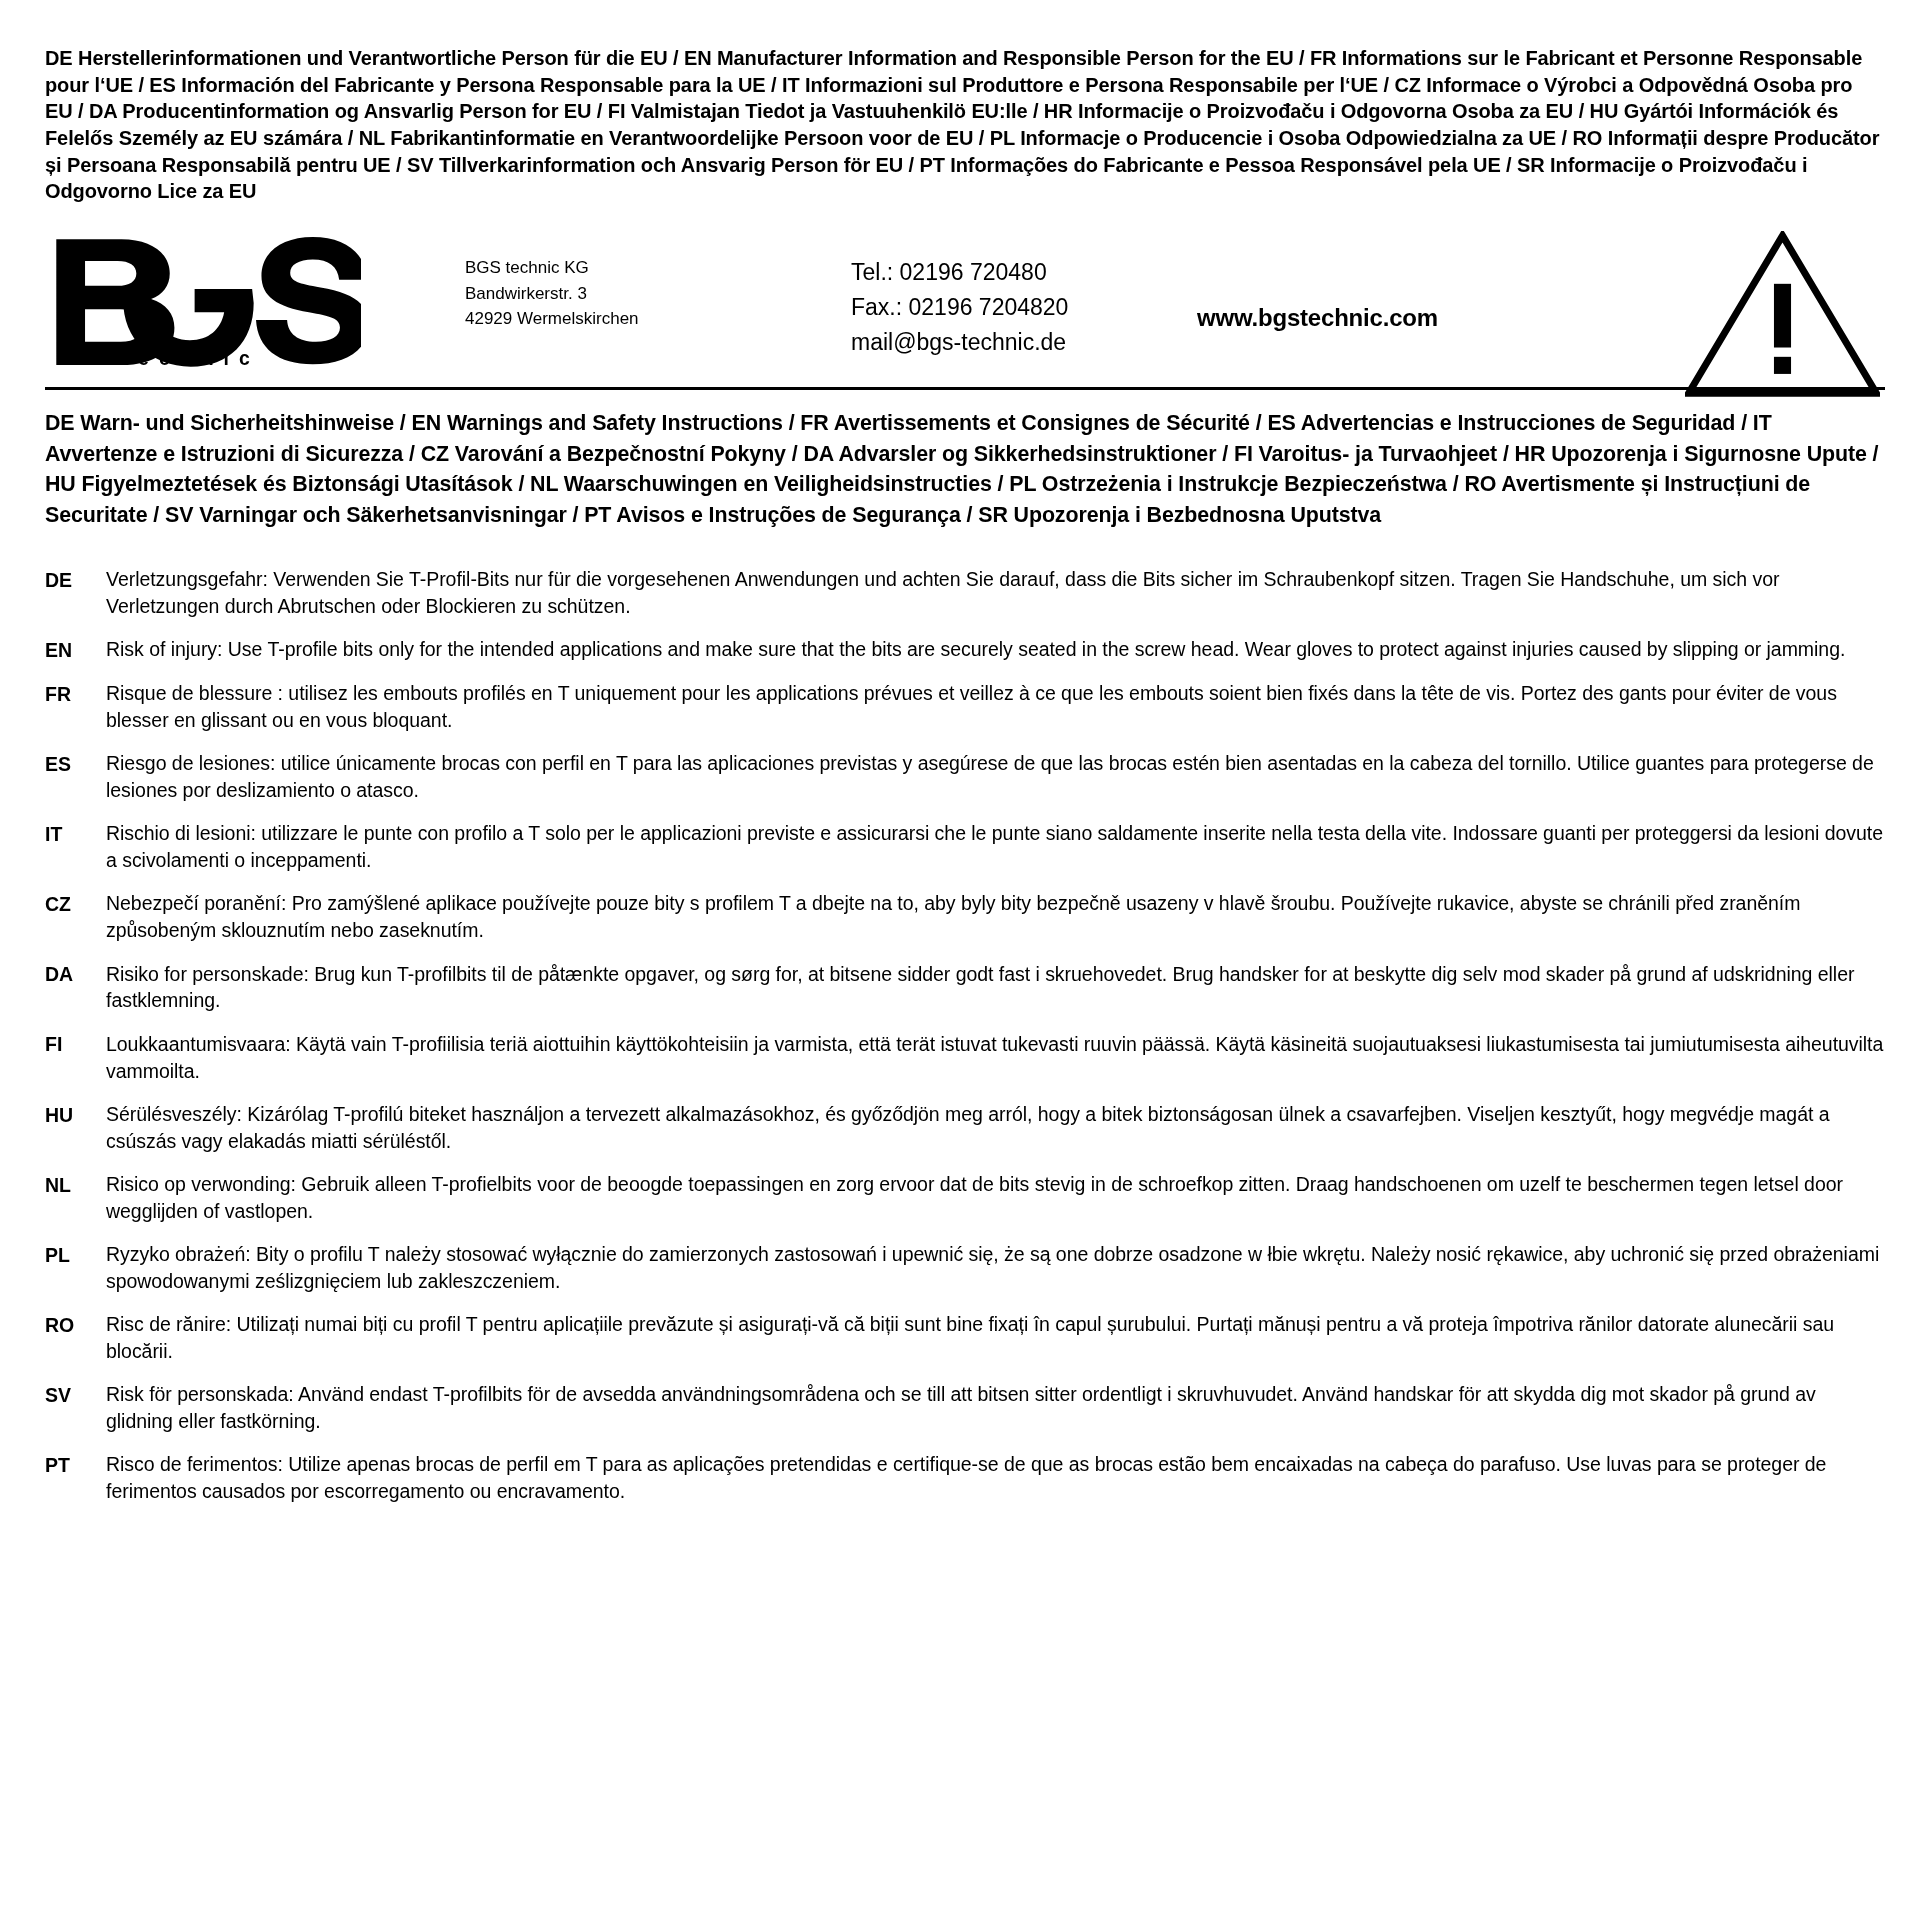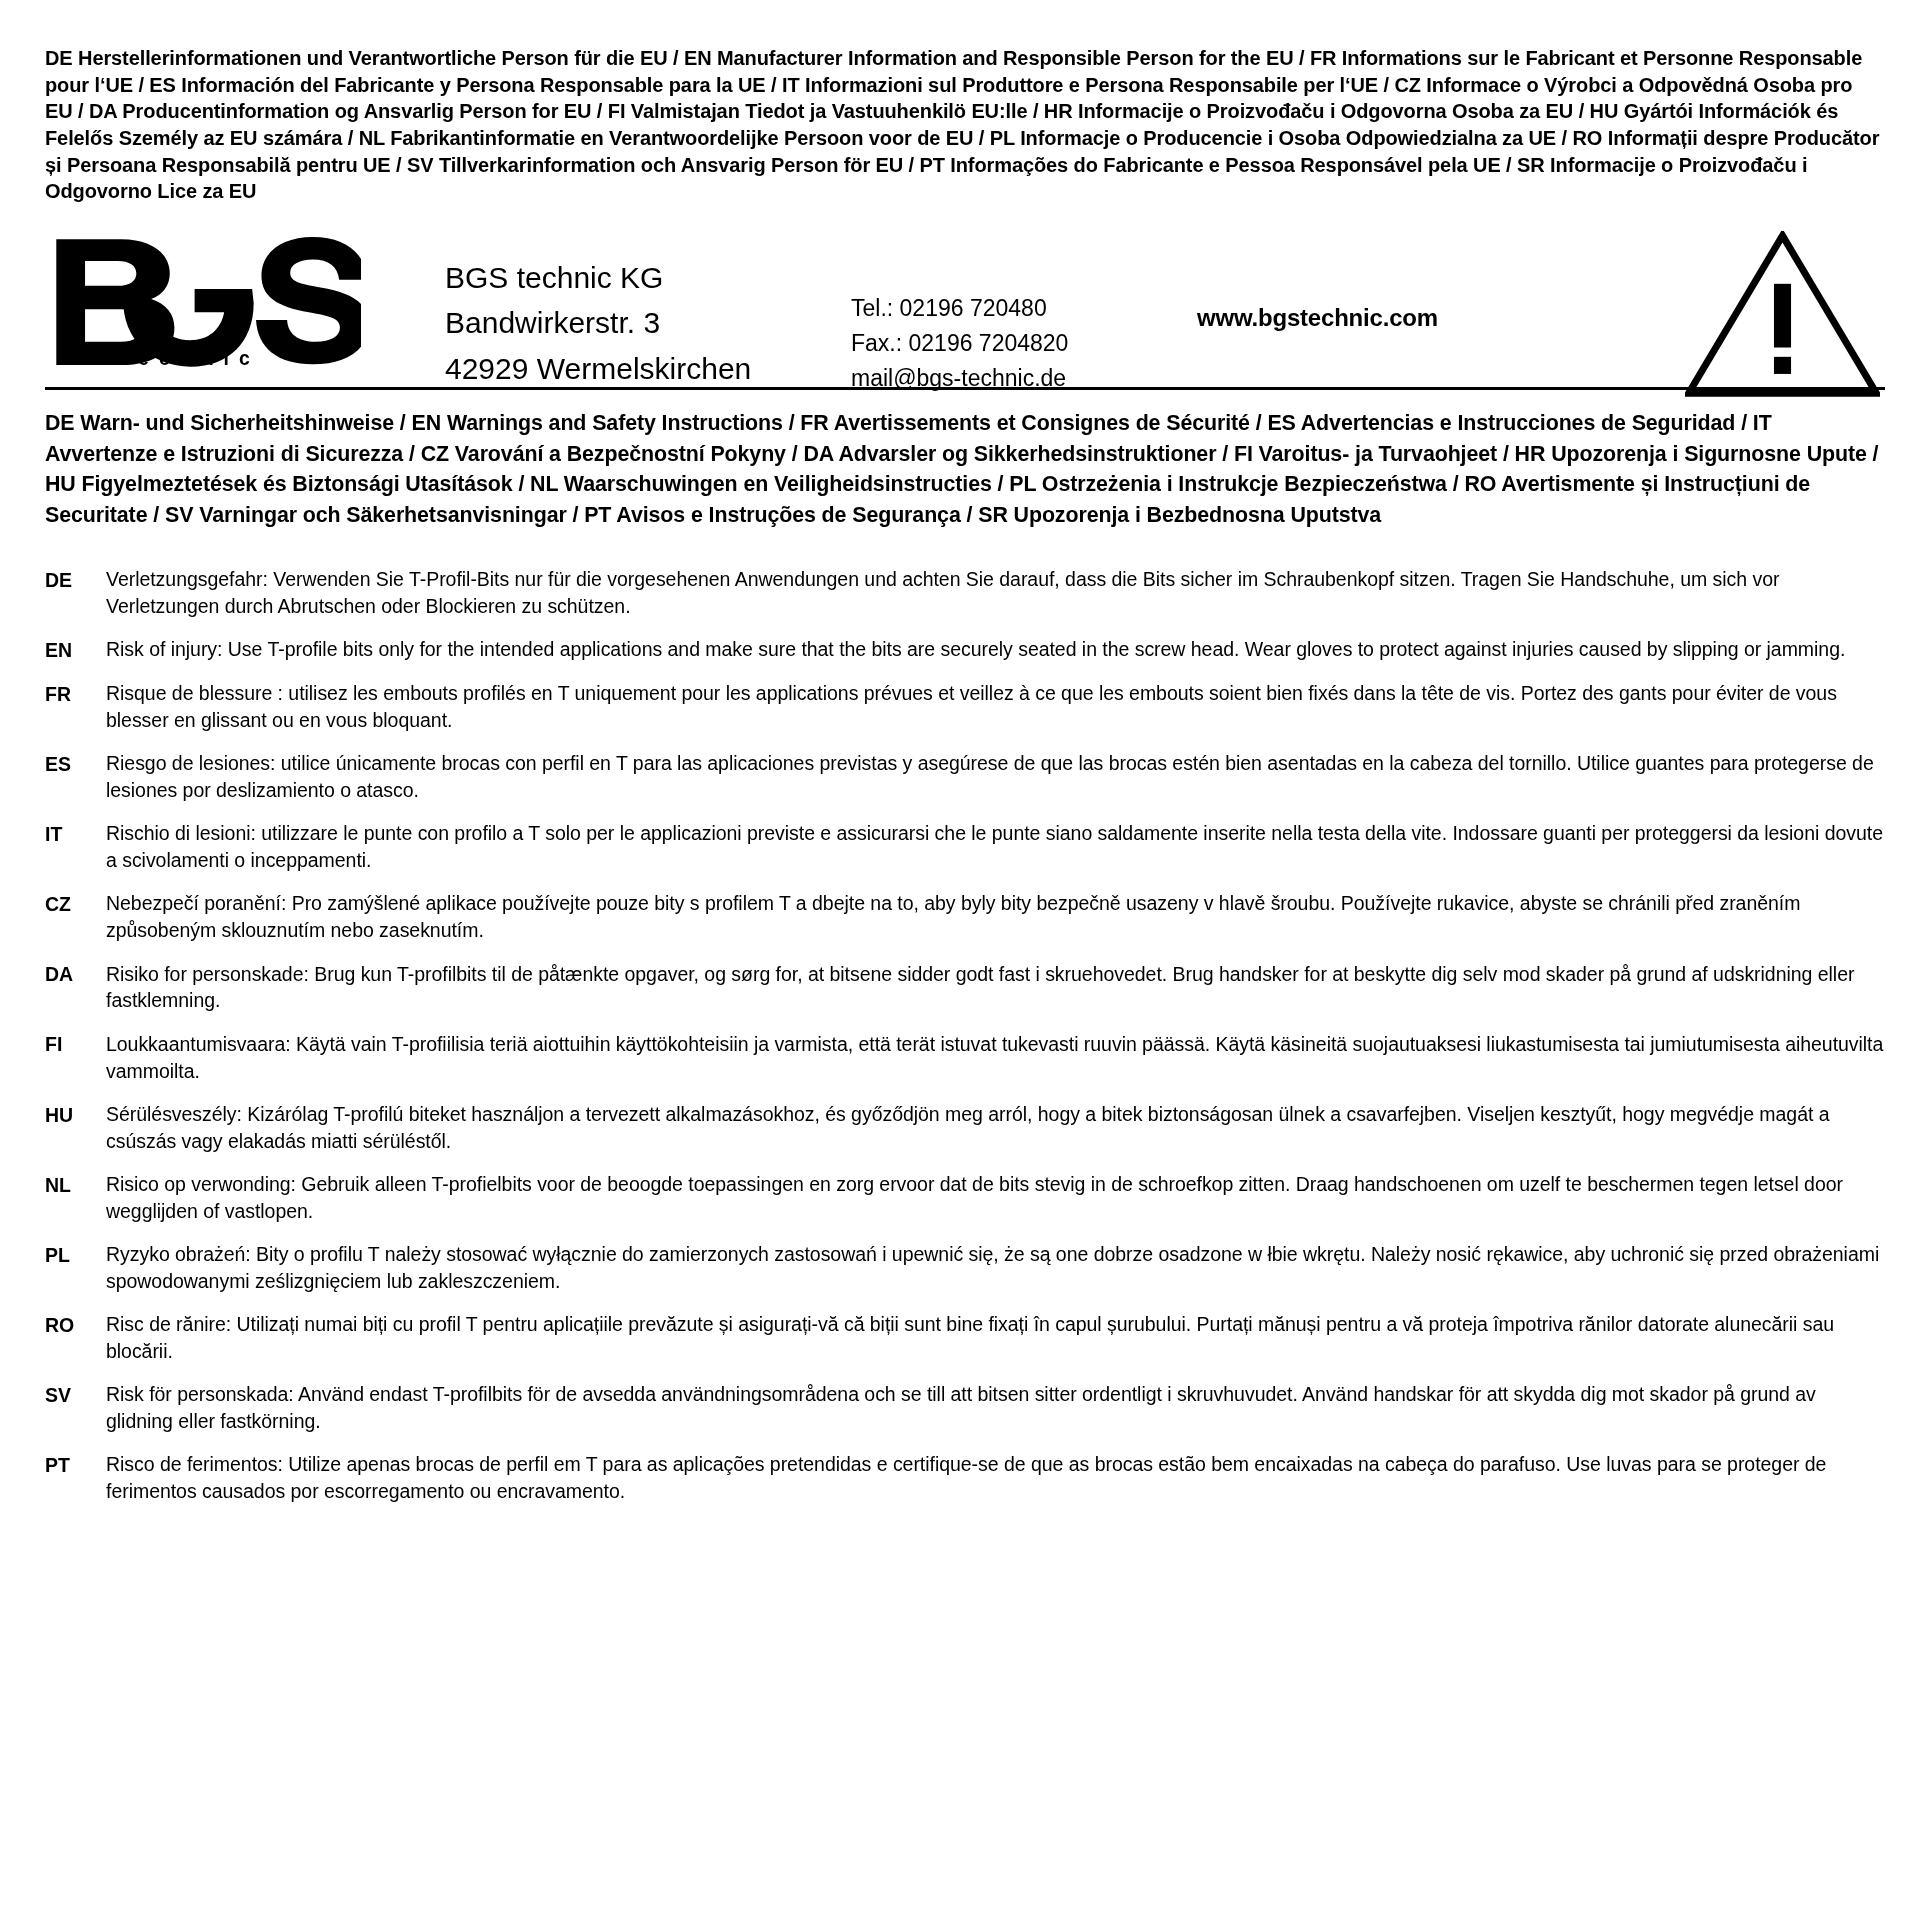--- a/index.html
+++ b/index.html
@@ -41,34 +41,33 @@
     position: absolute;
     left: 4.7px;
     top: 7.8px;
     width: 311px;
     height: 136px;
   }
   .logo svg { display: block; }
 
   .addr {
     position: absolute;
-    left: 400px;
+    left: 420px;
     top: 30px;
-    font-size: 30px;
+    font-size: 17px;
     line-height: 1.52;
     white-space: pre;
   }
   .contact {
     position: absolute;
     left: 806px;
     top: 30px;
     font-size: 23px;
     line-height: 1.52;
     white-space: pre;
-    margin-top: 36px;
   }
   .website {
     position: absolute;
     left: 1152px;
     top: 79px;
     font-size: 24px;
     font-weight: bold;
     letter-spacing: -0.2px;
     text-align: center;
   }

